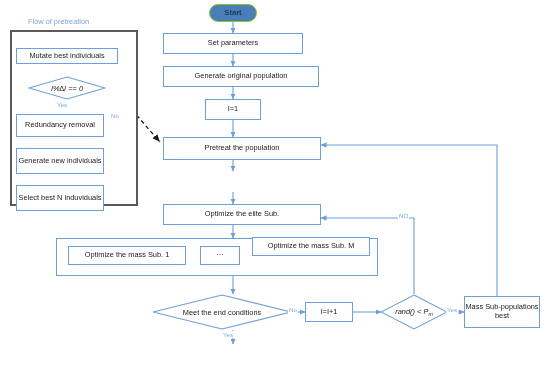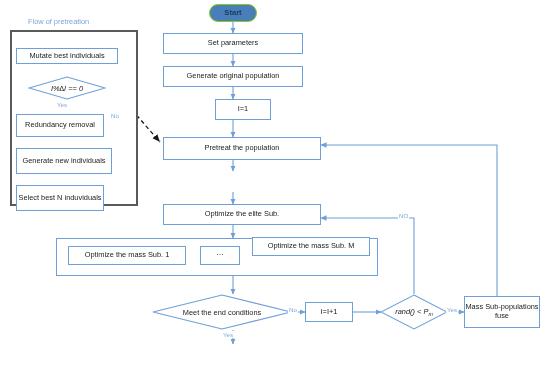--- a/index.html
+++ b/index.html
@@ -93,31 +93,31 @@
       <polygon points="39,1 77,12 39,23 1,12" fill="#ffffff" stroke="#6f9fd8" stroke-width="1.1"></polygon>
     </svg>
     <span class="dlabel ital">I%∆I == 0</span>
   </div>
 
   <div class="edge-label" style="left:56px;top:101px;">Yes</div>
   <div class="edge-label" style="left:110px;top:112px;">No</div>
 
   <div class="node rect" style="left:16px;top:114px;width:88px;height:23px;">Redundancy removal</div>
 
-  <div class="node rect" style="left:16px;top:148px;width:96px;height:26px;">Generate new individuals</div>
+  <div class="node rect" style="left:16px;top:148px;width:88px;height:26px;">Generate new individuals</div>
 
   <div class="node rect" style="left:16px;top:185px;width:88px;height:26px;">Select best  N induviduals</div>
 
   <div class="node capsule" style="left:209px;top:4px;width:48px;height:18px;">Start</div>
 
   <div class="node rect" style="left:163px;top:33px;width:140px;height:21px;">Set parameters</div>
 
-  <div class="node rect" style="left:163px;top:66px;width:140px;height:21px;">Generate original population</div>
+  <div class="node rect" style="left:163px;top:66px;width:156px;height:21px;">Generate original population</div>
 
-  <div class="node rect" style="left:215px;top:99px;width:56px;height:21px;">I=1</div>
+  <div class="node rect" style="left:205px;top:99px;width:56px;height:21px;">I=1</div>
 
   <div class="node rect" style="left:163px;top:137px;width:158px;height:23px;">Pretreat the population</div>
 
 
   <div class="node rect" style="left:163px;top:204px;width:158px;height:21px;">Optimize the elite Sub.</div>
 
   <div class="group-box" style="left:56px;top:238px;width:320px;height:36px;"></div>
 
   <div class="node rect" style="left:68px;top:246px;width:118px;height:19px;">Optimize the mass Sub. 1</div>
 
@@ -140,16 +140,16 @@
   <div class="diamond-wrap" style="left:380px;top:294px;width:68px;height:36px;">
     <svg width="68" height="36" viewBox="0 0 68 36">
       <polygon points="34,1 67,18 34,35 1,18" fill="#ffffff" stroke="#6f9fd8" stroke-width="1.1"></polygon>
     </svg>
     <span class="dlabel ital"><span>rand() &lt; P</span><span class="sub">m</span></span>
   </div>
 
   <div class="edge-label" style="left:446px;top:306px;">Yes</div>
   <div class="edge-label" style="left:398px;top:212px;">NO</div>
 
-  <div class="node rect" style="left:464px;top:296px;width:76px;height:32px;">Mass Sub-populations fuse</div>
+  <div class="node rect" style="left:464px;top:296px;width:76px;height:32px;">Mass Sub-populations best</div>
 
 
 </div>
 
 </body></html>

